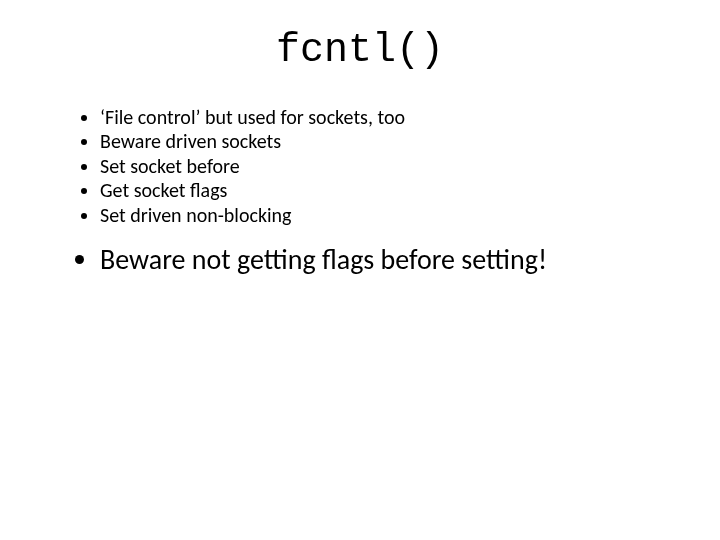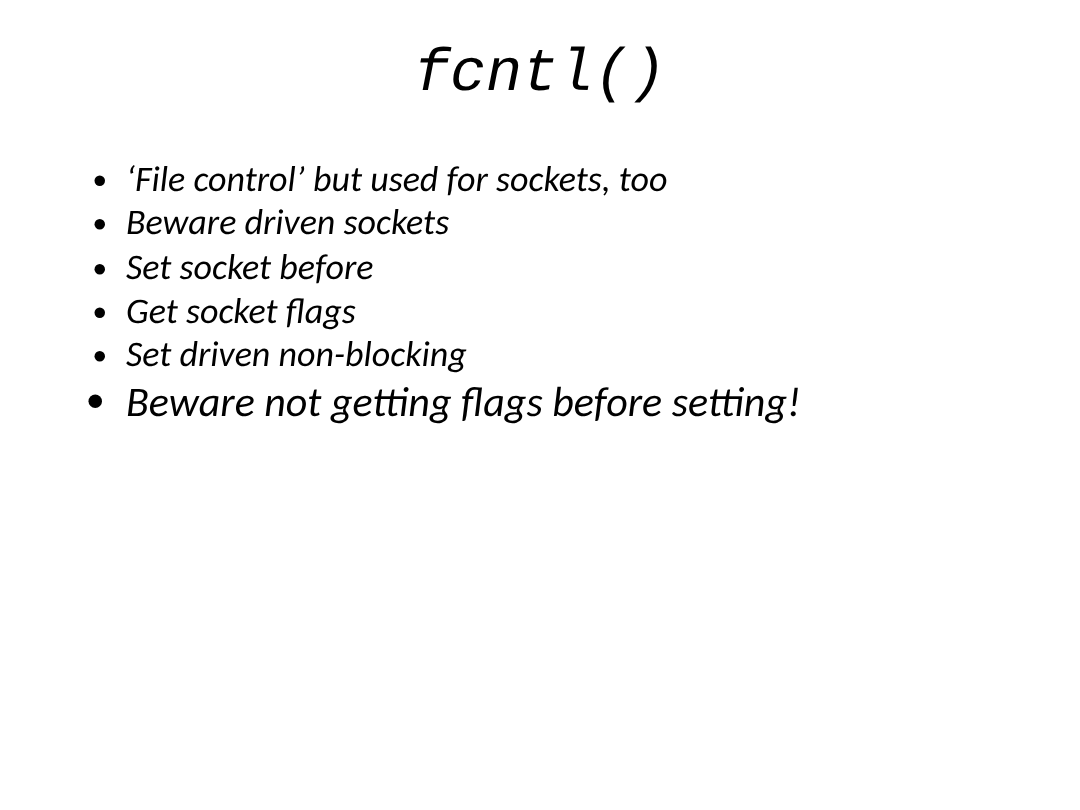--- a/index.html
+++ b/index.html
@@ -9,49 +9,48 @@
     height: 540px;
     background: #ffffff;
     font-family: Calibri, "Segoe UI", Arial, sans-serif;
     color: #000;
   }
   .slide {
     box-sizing: border-box;
     width: 720px;
     height: 540px;
     padding: 28px 40px 4px 40px;
-    font-style: italic;
   }
   .title {
     font-family: "Courier New", Courier, monospace;
     font-size: 40px;
     text-align: center;
     margin: 0 0 32px 0;
     font-weight: normal;
   }
   ul.content {
-    margin: 0;
+    margin: 16px;
     padding: 0 0 0 44px;
     list-style: disc;
-    font-size: 24px;
+    font-size: 20px;
     line-height: 1.22;
   }
   ul.content li {
     margin: 0;
     padding: 0;
   }
   .code-block {
     font-family: "Courier New", Courier, monospace;
     font-size: 28px;
     line-height: 1.22;
     margin: 0 0 0 44px;
     white-space: pre;
   }
   ul.content2 {
-    margin: 0;
+    margin: 16px;
     padding: 0 0 0 44px;
     list-style: disc;
     font-size: 28px;
     line-height: 1.22;
   }
 </style>
 </head>
 <body>
 
 <div class="slide">

